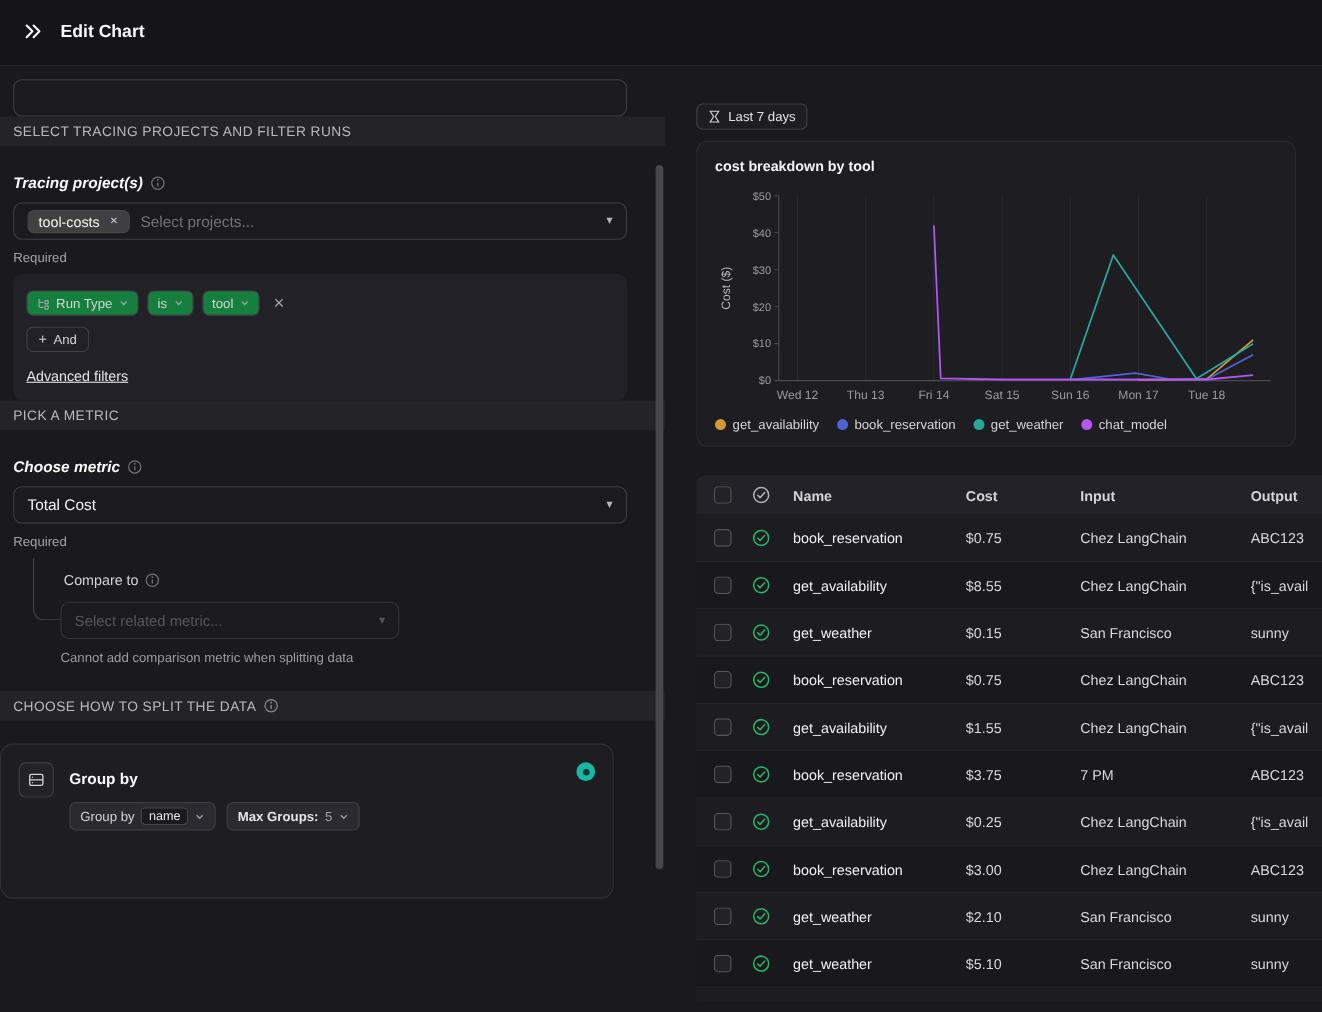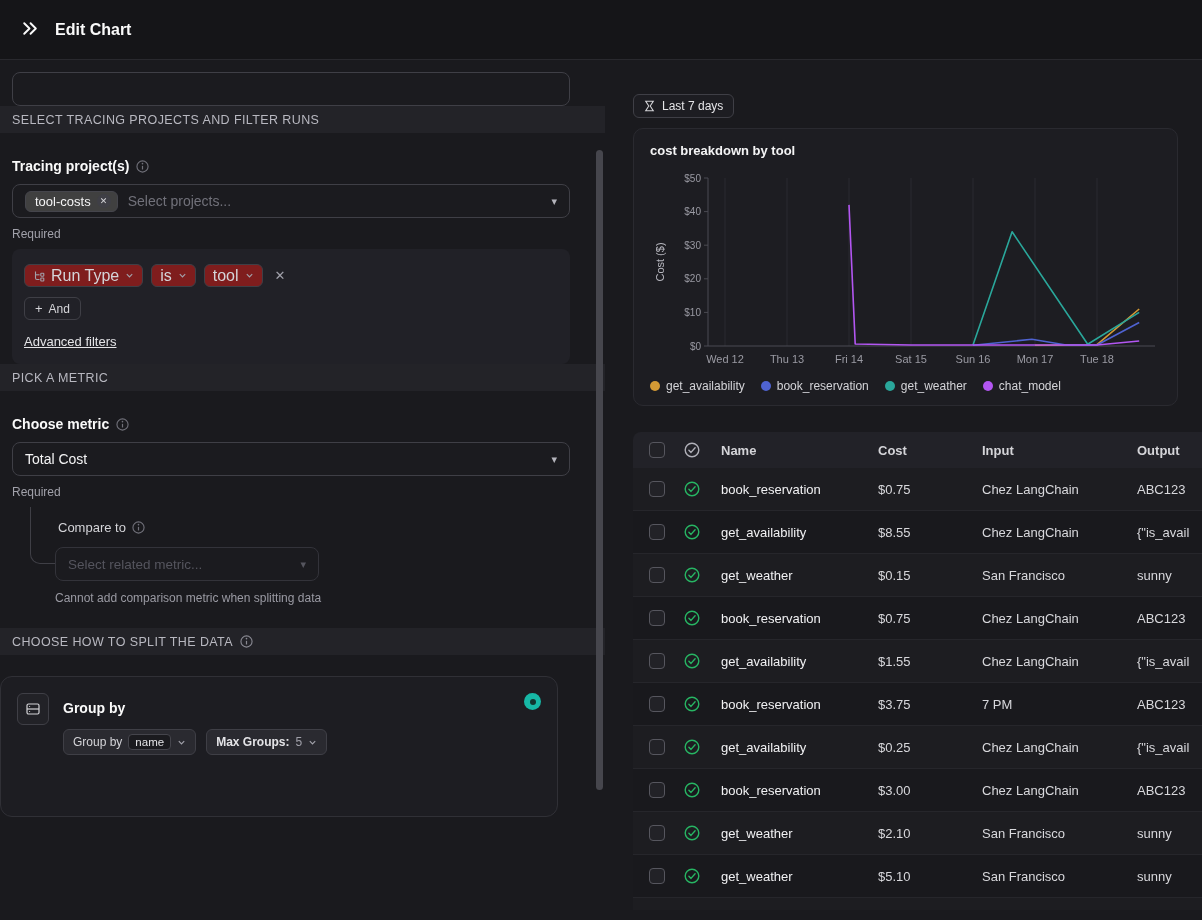--- a/index.html
+++ b/index.html
@@ -13,42 +13,42 @@
   .page-title { font-size:16px; font-weight:700; color:#fafafa; }
 
   .main { display:flex; height:860px; }
 
   
   .left-panel { position:relative; width:605px; flex:none; height:860px; overflow:hidden; }
   .title-input { display:block; margin:12px 0 0 12px; width:558px; height:34px; background:#1b1b1f; border:1px solid #3f3f46; border-radius:8px; color:#e4e4e7; padding:0 10px; font-size:14px; outline:none; }
   .strip { background:#232328; padding:6px 12px; height:27px; display:flex; align-items:center; gap:7px; font-size:12.5px; letter-spacing:.4px; color:#b8b8c0; }
   .strip.s3 { margin-top:22px; }
   .field-row { margin:25px 0 0 12px; display:flex; align-items:center; gap:7px; }
-  .field-label { font-size:14px; font-weight:700; color:#fafafa; }
+  .field-label { font-size:14px; font-weight:700; color:#fafafa;font-style:italic; }
   .select { margin:10px 0 0 12px; width:558px; height:34px; background:#1b1b1f; border:1px solid #3f3f46; border-radius:8px; display:flex; align-items:center; gap:10px; padding:0 12px; cursor:pointer; }
   .select .placeholder { color:#71717a; font-size:14px; }
   .select .value { color:#f4f4f5; font-size:14px; }
   .caret { margin-left:auto; color:#b4b4bc; font-size:11px; line-height:1; }
   .proj-chip { display:flex; align-items:flex-start; gap:6px; background:#404040; border:1px solid #45454c; border-radius:6px; padding:2px 6px 2px 9px; font-size:13px; color:#f4f4f5; }
   .chip-x { width:14px; height:14px; border-radius:50%; background:#3f3f46; color:#d4d4d8; font-size:9px; display:flex; align-items:center; justify-content:center; cursor:pointer; }
   .hint { margin:9px 0 0 12px; font-size:12px; color:#a1a1aa; }
 
   .filter-card { margin:8px 0 0 12px; width:558px; background:#212127; border-radius:8px; padding:9px 12px 15px; }
   .where-label { font-size:11px; color:#8a8a93; }
   .chips-row { margin-top:6px; display:flex; align-items:center; gap:8px; }
-  .f-chip { display:flex; align-items:center; gap:6px; background:#7f1d1d; border:1px solid #3f3f46; border-radius:6px; padding:3px 8px; font-size:16px; color:#d4d4d8; cursor:pointer; height:23px; }
+  .f-chip { display:flex; align-items:center; gap:6px; background:#15803d; border:1px solid #3f3f46; border-radius:6px; padding:3px 8px; font-size:12px; color:#d4d4d8; cursor:pointer; height:23px; }
   .x-btn { background:none; border:none; color:#a1a1aa; font-size:13px; cursor:pointer; padding:2px 4px; }
   .and-btn { margin-top:10px; display:inline-flex; align-items:center; gap:6px; background:transparent; border:1px solid #3f3f46; border-radius:6px; padding:3px 10px; font-size:12px; color:#d4d4d8; cursor:pointer; height:23px; }
   .plus { font-size:13px; color:#d4d4d8; line-height:1; }
   .adv-link { display:inline-block; margin-top:14px; font-size:13px; color:#e4e4e7; text-decoration:underline; cursor:pointer; }
 
   .compare { position:relative; margin-top:8px; height:99px; }
   .elbow { position:absolute; left:30px; top:0; width:25px; height:57px; border-left:1px solid #3f3f46; border-bottom:1px solid #3f3f46; border-bottom-left-radius:10px; }
   .cmp-label { position:absolute; left:58px; top:13px; display:flex; align-items:center; gap:6px; font-size:13px; color:#d4d4d8; }
-  .cmp-select { position:absolute; left:55px; top:40px; width:264px; height:34px; background:#1b1b1f; border:1px solid #33333a; border-radius:8px; display:flex; align-items:center; padding:0 12px; font-size:13.5px; color:#55555e; }
+  .cmp-select { position:absolute; left:55px; top:40px; width:308px; height:34px; background:#1b1b1f; border:1px solid #33333a; border-radius:8px; display:flex; align-items:center; padding:0 12px; font-size:13.5px; color:#55555e; }
   .cmp-select .caret { color:#55555e; }
   .cmp-note { position:absolute; left:55px; top:84px; font-size:12px; color:#9a9aa3; }
 
   .gb-card { margin:21px 0 0 0; width:558px; height:141px; background:#1d1d22; border:1px solid #303036; border-radius:12px; padding:16px; display:flex; gap:14px; position:relative; }
   .gb-icon-box { width:32px; height:32px; flex:none; background:#222227; border:1px solid #3f3f46; border-radius:6px; display:flex; align-items:center; justify-content:center; }
   .gb-title { font-size:14px; font-weight:700; color:#fafafa; padding-top:7px; }
   .gb-desc { margin-top:9px; font-size:13px; line-height:1.45; color:#d4d4d8; max-width:448px; }
   .gb-controls { margin-top:13px; display:flex; gap:10px; }
   .chip-btn { display:flex; align-items:center; gap:6px; background:#2a2a30; border:1px solid #3f3f46; border-radius:6px; padding:0 9px; font-size:12px; color:#d4d4d8; height:26px; cursor:pointer; }
   .chip-btn b { font-weight:700; color:#e4e4e7; }

